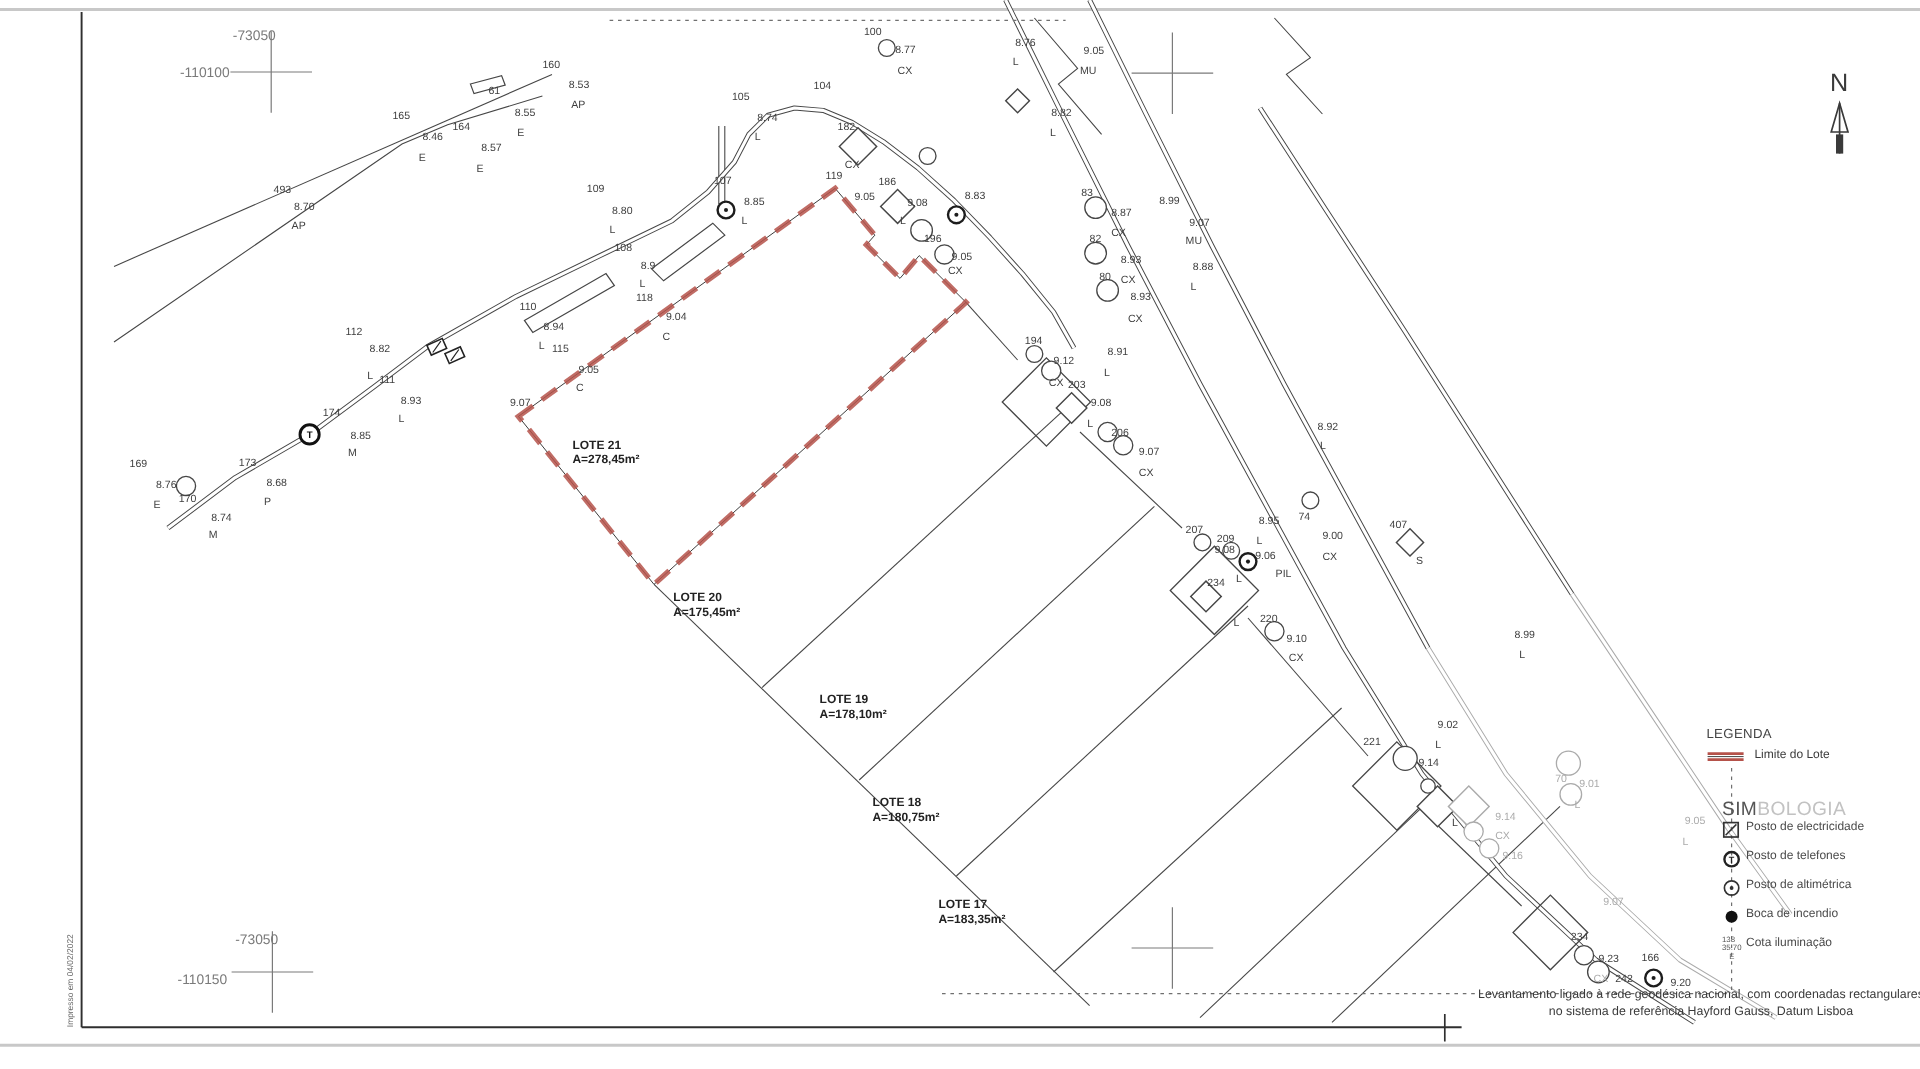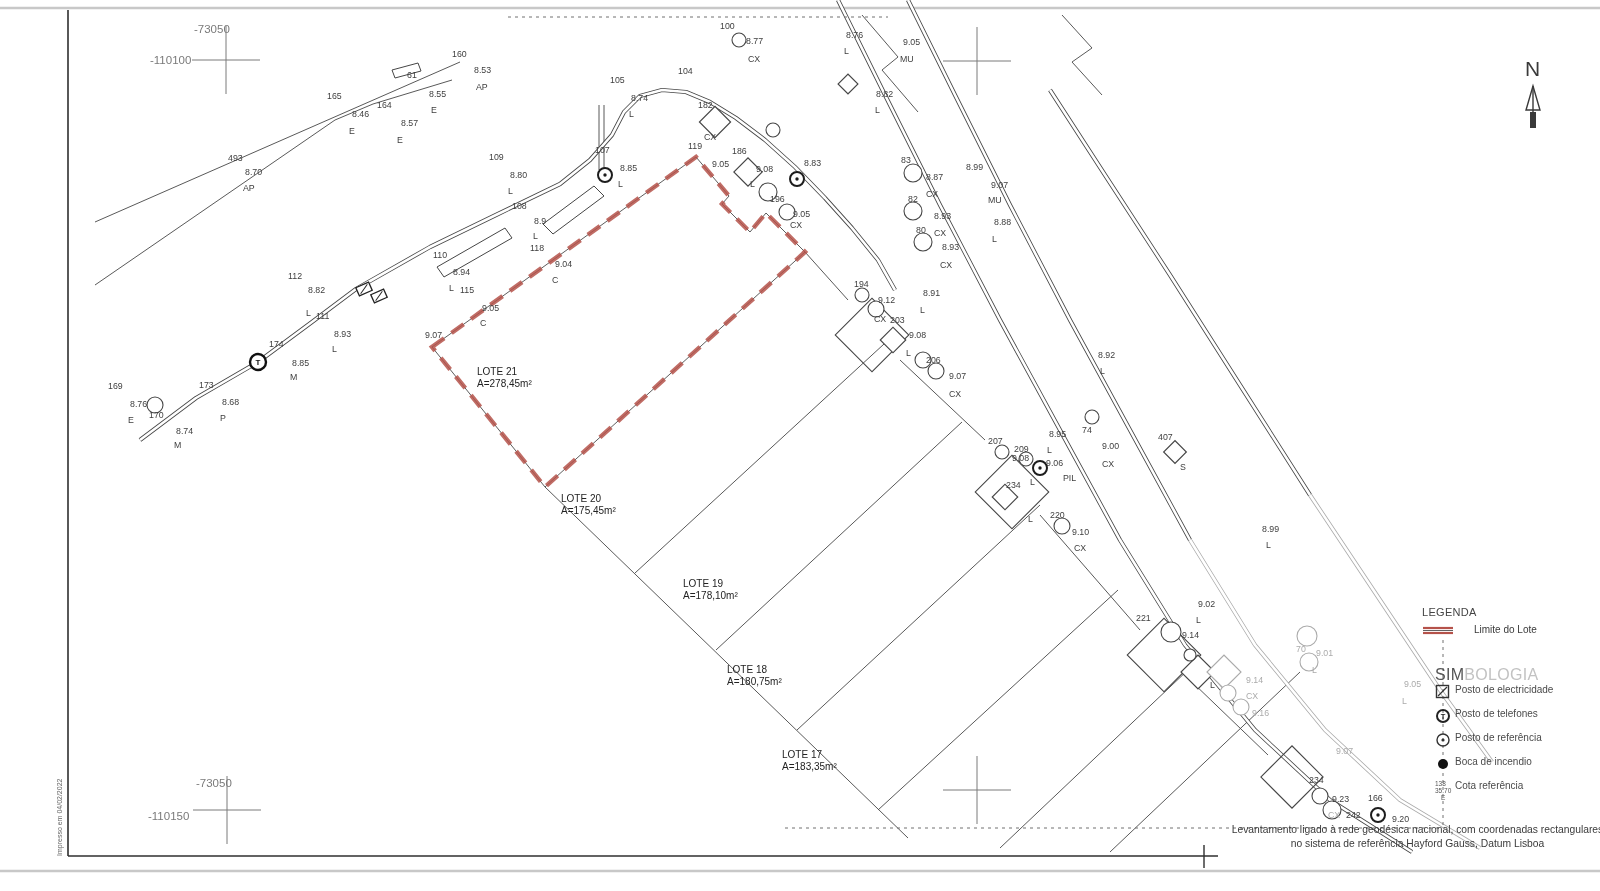--- a/index.html
+++ b/index.html
@@ -1,23 +1,23 @@
 <!DOCTYPE html>
 <html><head>
 <meta charset="utf-8">
 <style>
   html,body{margin:0;padding:0}
   body{width:1600px;height:891px;position:relative;overflow:hidden;background:#fff;
        font-family:"Liberation Sans",sans-serif;color:#3c3c3c}
   .abs{position:absolute}
   svg text{font-family:"Liberation Sans",sans-serif}
-  .lot-label{position:absolute;font-size:10px;font-weight:400;line-height:11.5px;color:#222;white-space:nowrap}
+  .lot-label{position:absolute;font-size:10px;font-weight:700;line-height:11.5px;color:#222;white-space:nowrap}
   .legend-title{font-size:11px;color:#444;letter-spacing:.3px}
   .legend-row{display:flex;align-items:center;margin-top:6px}
-  .legend-row .lab{font-size:10px;color:#3a3a3a;margin-left:20px;white-space:nowrap}
+  .legend-row .lab{font-size:10px;color:#3a3a3a;margin-left:8px;white-space:nowrap}
   .simb-title{font-size:16px;letter-spacing:.3px}
   .simb-title .dark{color:#555}
   .simb-title .lite{color:#c2c2c2}
   .simb-row{display:flex;align-items:flex-start;height:24px}
   .simb-row .ic{width:20px;display:flex;justify-content:flex-start}
   .simb-row .lab{font-size:10px;color:#4a4a4a;white-space:nowrap}
   .cota-stack{width:26px;font-size:6.5px;color:#555;line-height:7px}
   .footer-note{font-size:10.3px;line-height:13.5px;color:#3a3a3a;text-align:center}
   .print-stamp{font-size:7px;color:#666;transform-origin:0 0;transform:rotate(-90deg);white-space:nowrap}
 </style>
@@ -349,39 +349,39 @@
     </span>
     <span class="lab">Posto de telefones</span>
   </div>
   <div class="simb-row">
     <span class="ic">
       <svg width="16" height="16" viewBox="0 0 16 16">
           <circle cx="8" cy="8" r="6" fill="none" stroke="#333" stroke-width="1.4"></circle>
           <circle cx="8" cy="8" r="1.6" fill="#333"></circle>
         </svg>
     </span>
-    <span class="lab">Posto de referência</span>
+    <span class="lab">Posto de altimétrica</span>
   </div>
   <div class="simb-row">
     <span class="ic">
       <svg width="16" height="16" viewBox="0 0 16 16">
           <circle cx="8" cy="8" r="5" fill="#111"></circle>
         </svg>
     </span>
     <span class="lab">Boca de incendio</span>
   </div>
   <div class="simb-row" style="height:30px">
     <span class="ic">
       <span class="cota-stack">
         <span>138</span><br>
         <span>35.70</span><br>
         <span style="padding-left:6px">E</span>
       </span>
     </span>
-    <span class="lab">Cota referência</span>
+    <span class="lab">Cota iluminação</span>
   </div>
 </div>
 
 <div class="abs footer-note" style="left:1225px;top:823px;width:385px">
   <div>Levantamento ligado à rede geodésica nacional, com coordenadas rectangulares</div>
   <div>no sistema de referência Hayford Gauss, Datum Lisboa</div>
 </div>
 
 <div class="abs print-stamp" style="left:56px;top:856px">Impresso em 04/02/2022</div>
 

